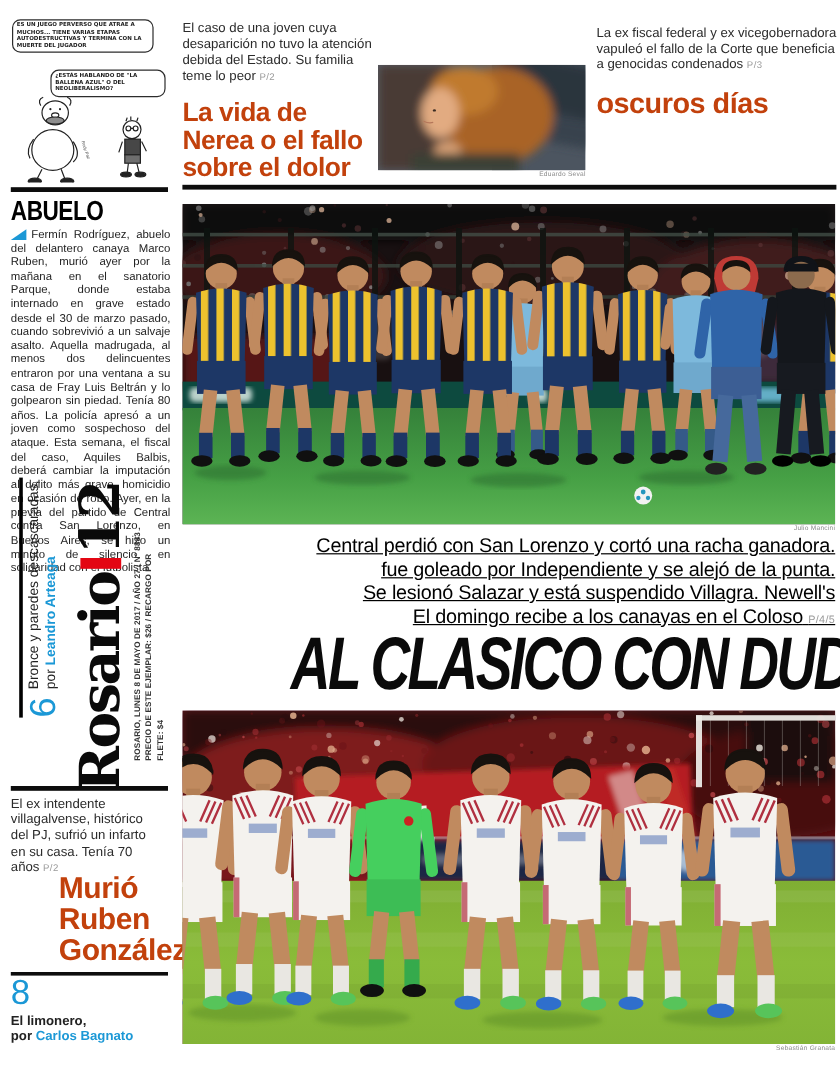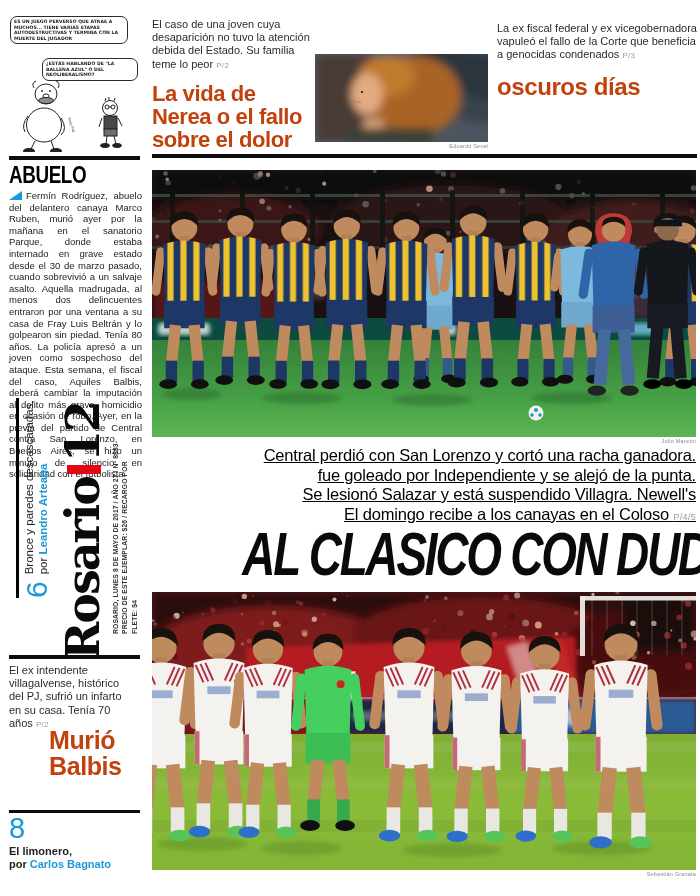--- a/index.html
+++ b/index.html
@@ -241,21 +241,22 @@
   <div>ROSARIO, LUNES 8 DE MAYO DE 2017 / AÑO 27 / Nº 8883</div>
   <div>PRECIO DE ESTE EJEMPLAR: $26 / RECARGO POR FLETE: $4</div>
 </div>
 
 <div class="abs rule obit-rule"></div>
 <p class="abs kicker obit-kicker">
   <span>El ex intendente villagalvense, histórico del PJ, sufrió un infarto en su casa. Tenía 70 años</span> <span class="pref">P/2</span>
 </p>
 <div class="abs bluehead obit-head">
   <div>Murió</div>
-  <div>Balbis</div>
+  <div>Ruben</div>
+  <div>González</div>
 </div>
 <div class="abs rule f8-rule"></div>
 <div class="abs blue f8-num">8</div>
 <div class="abs f8-txt">
   <div>El limonero,</div>
   <div><span>por </span><b class="blue">Carlos Bagnato</b></div>
 </div>
 
 <p class="abs kicker tm-kicker">
   <span>El caso de una joven cuya desaparición no tuvo la atención debida del Estado. Su familia teme lo peor</span> <span class="pref">P/2</span>

